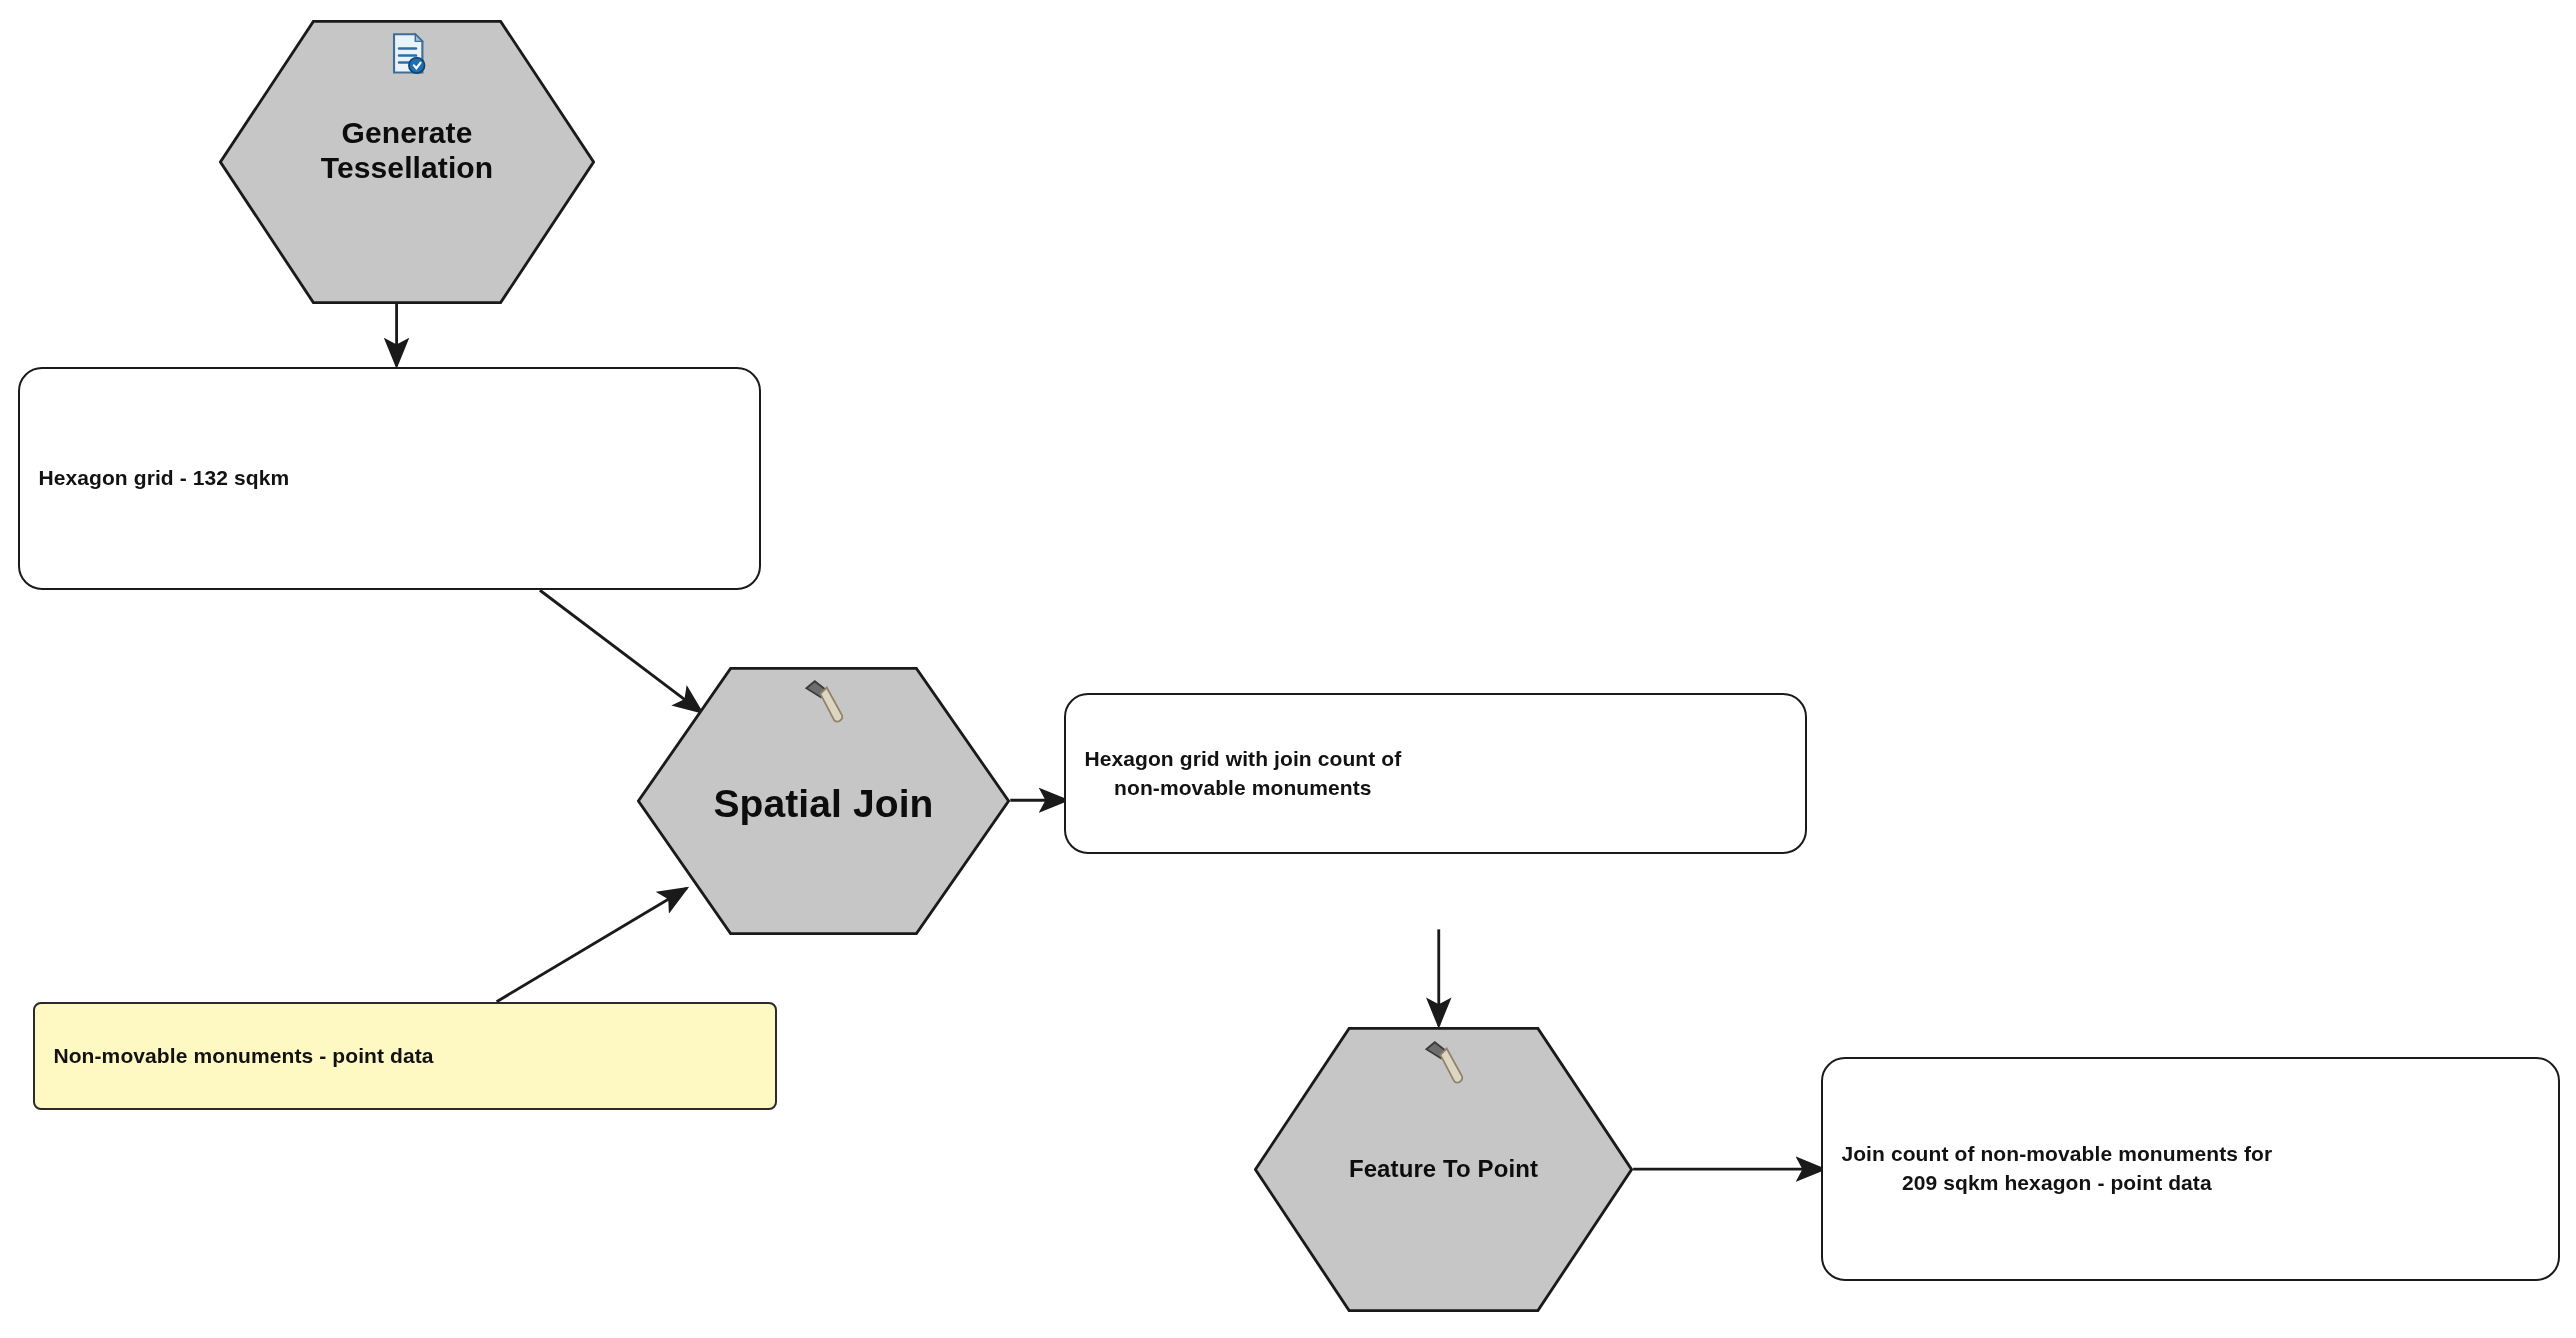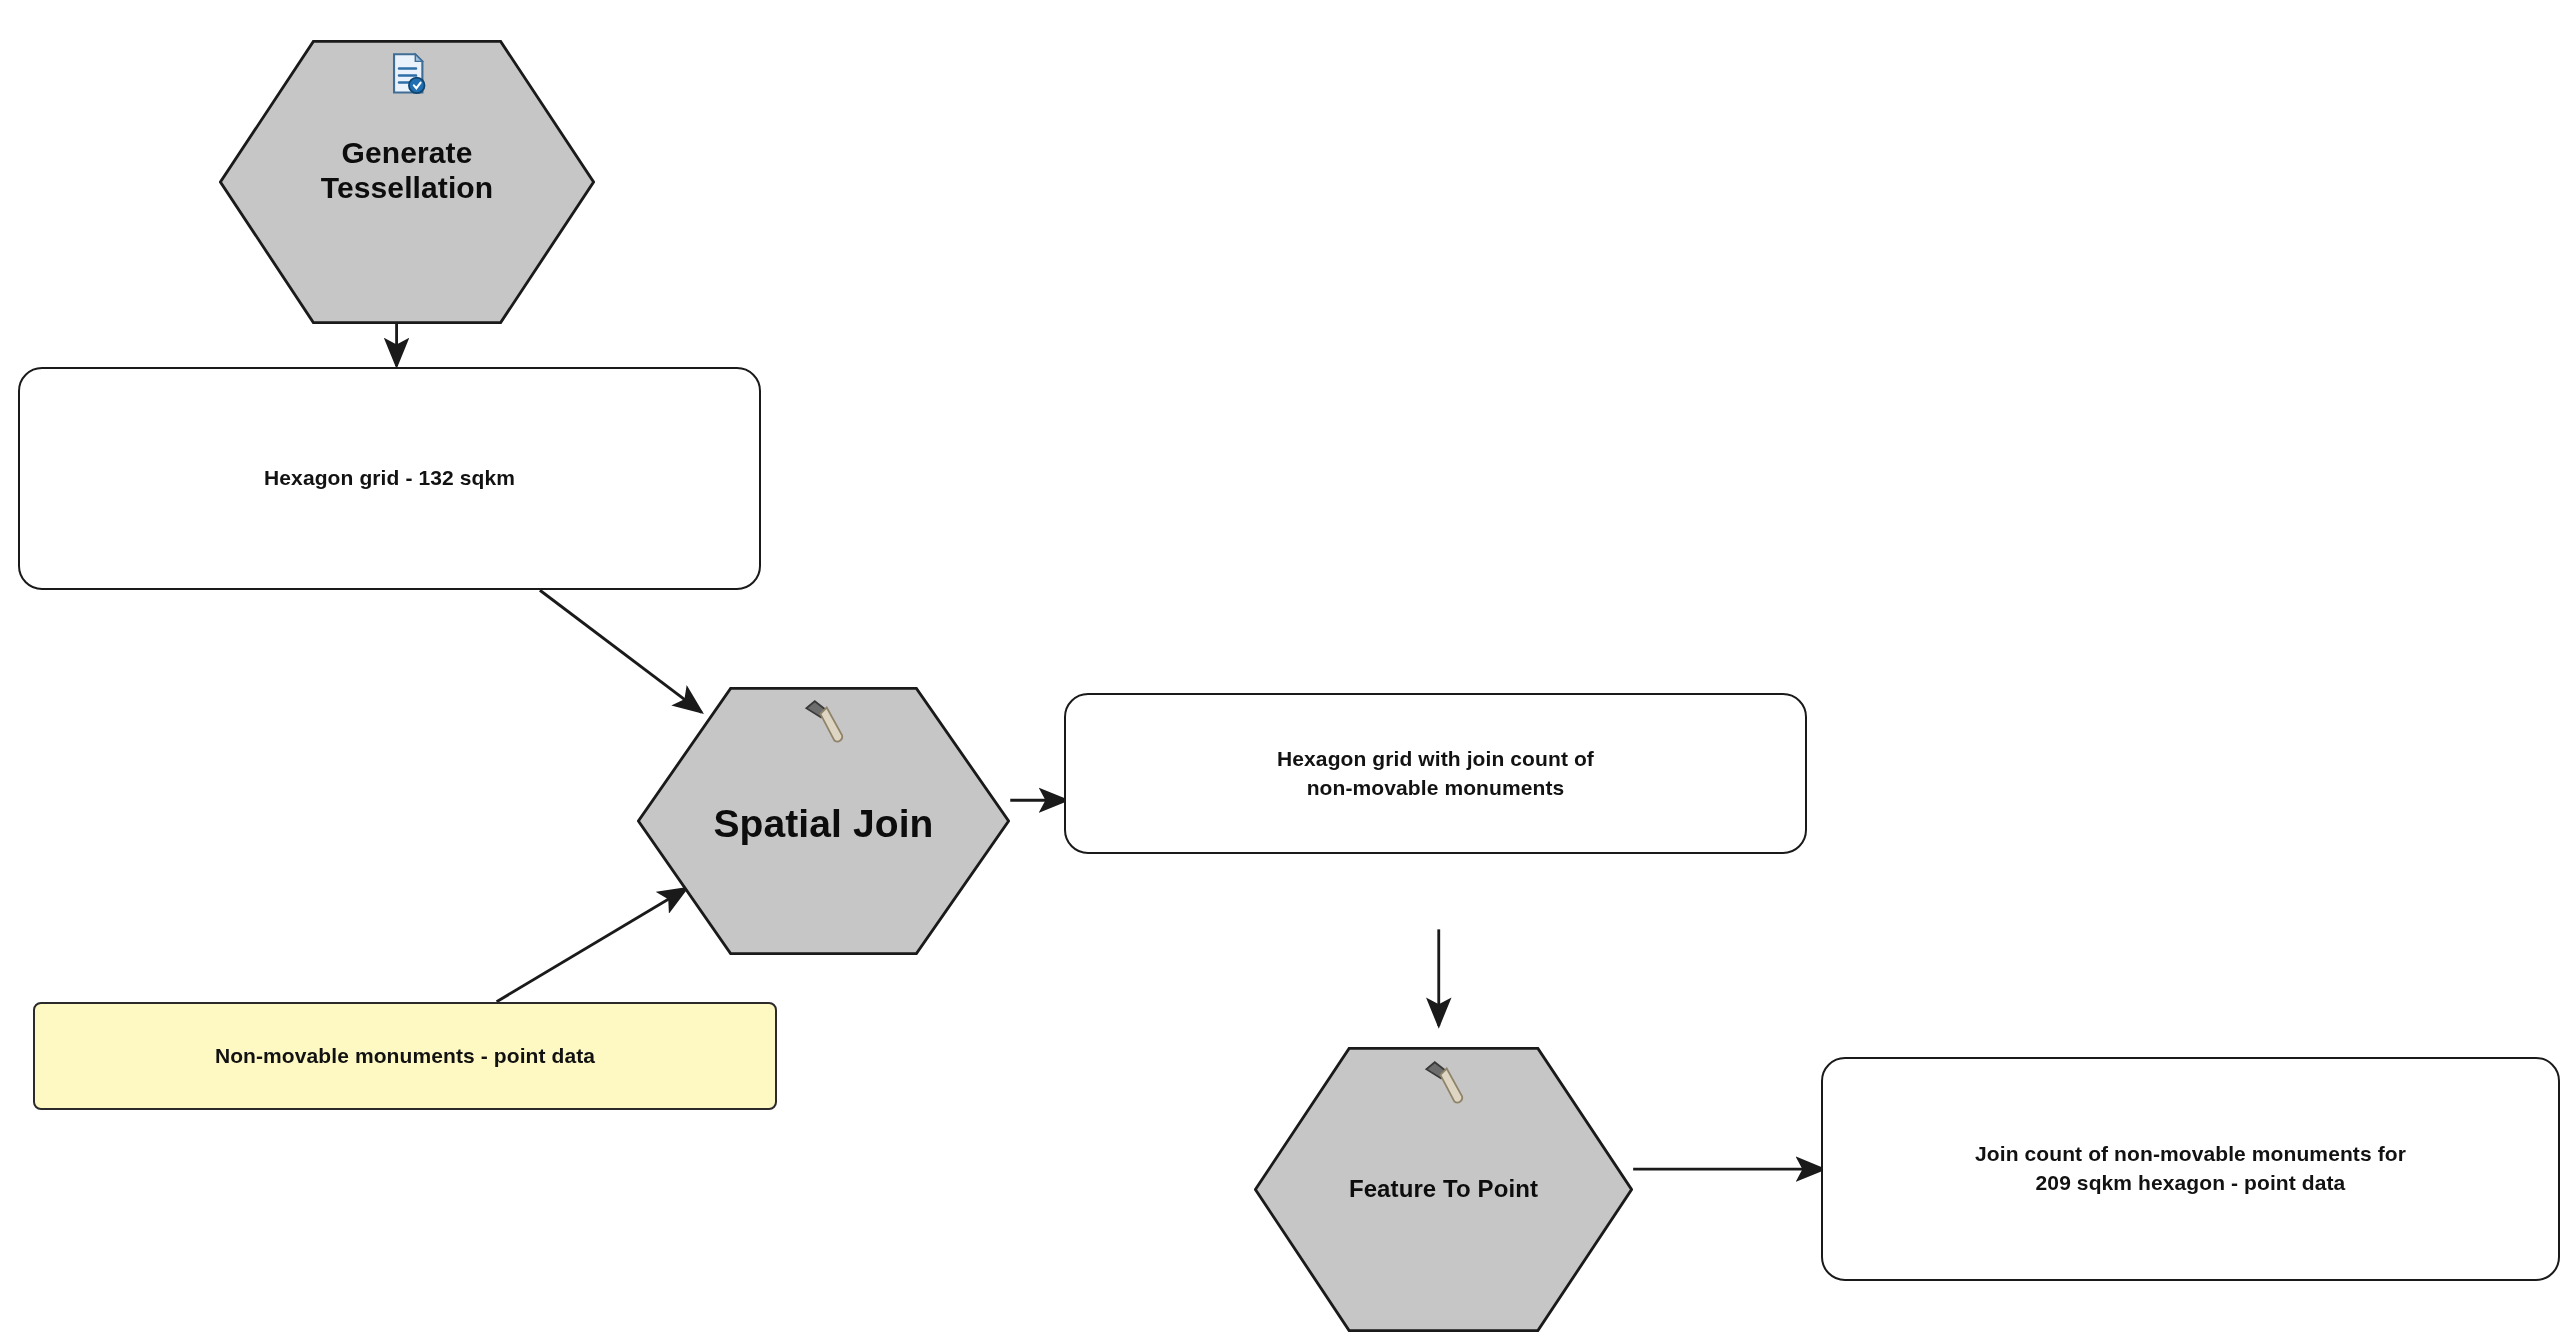--- a/index.html
+++ b/index.html
@@ -24,21 +24,20 @@
     left: 0;
     top: 0;
     width: 2576px;
     height: 1338px;
     pointer-events: none;
   }
 
   
   .tool-node {
     position: absolute;
-    margin-top: 20px;
   }
   .tool-hex {
     position: absolute;
     left: 0;
     top: 0;
     width: 100%;
     height: 100%;
   }
   .tool-label {
     position: absolute;
@@ -58,21 +57,20 @@
 
   
   .data-node {
     position: absolute;
     background: #ffffff;
     border: 2.1px solid #1a1a1a;
     border-radius: 24px;
     box-sizing: border-box;
     display: flex;
     align-items: center;
-    justify-content: center;
   }
   .data-node.input-node {
     background: #fef9c3;
     border: 2.8px solid #2b2b2b;
     border-radius: 8px;
   }
   .data-label {
     text-align: center;
     color: #121212;
     font-weight: bold;

